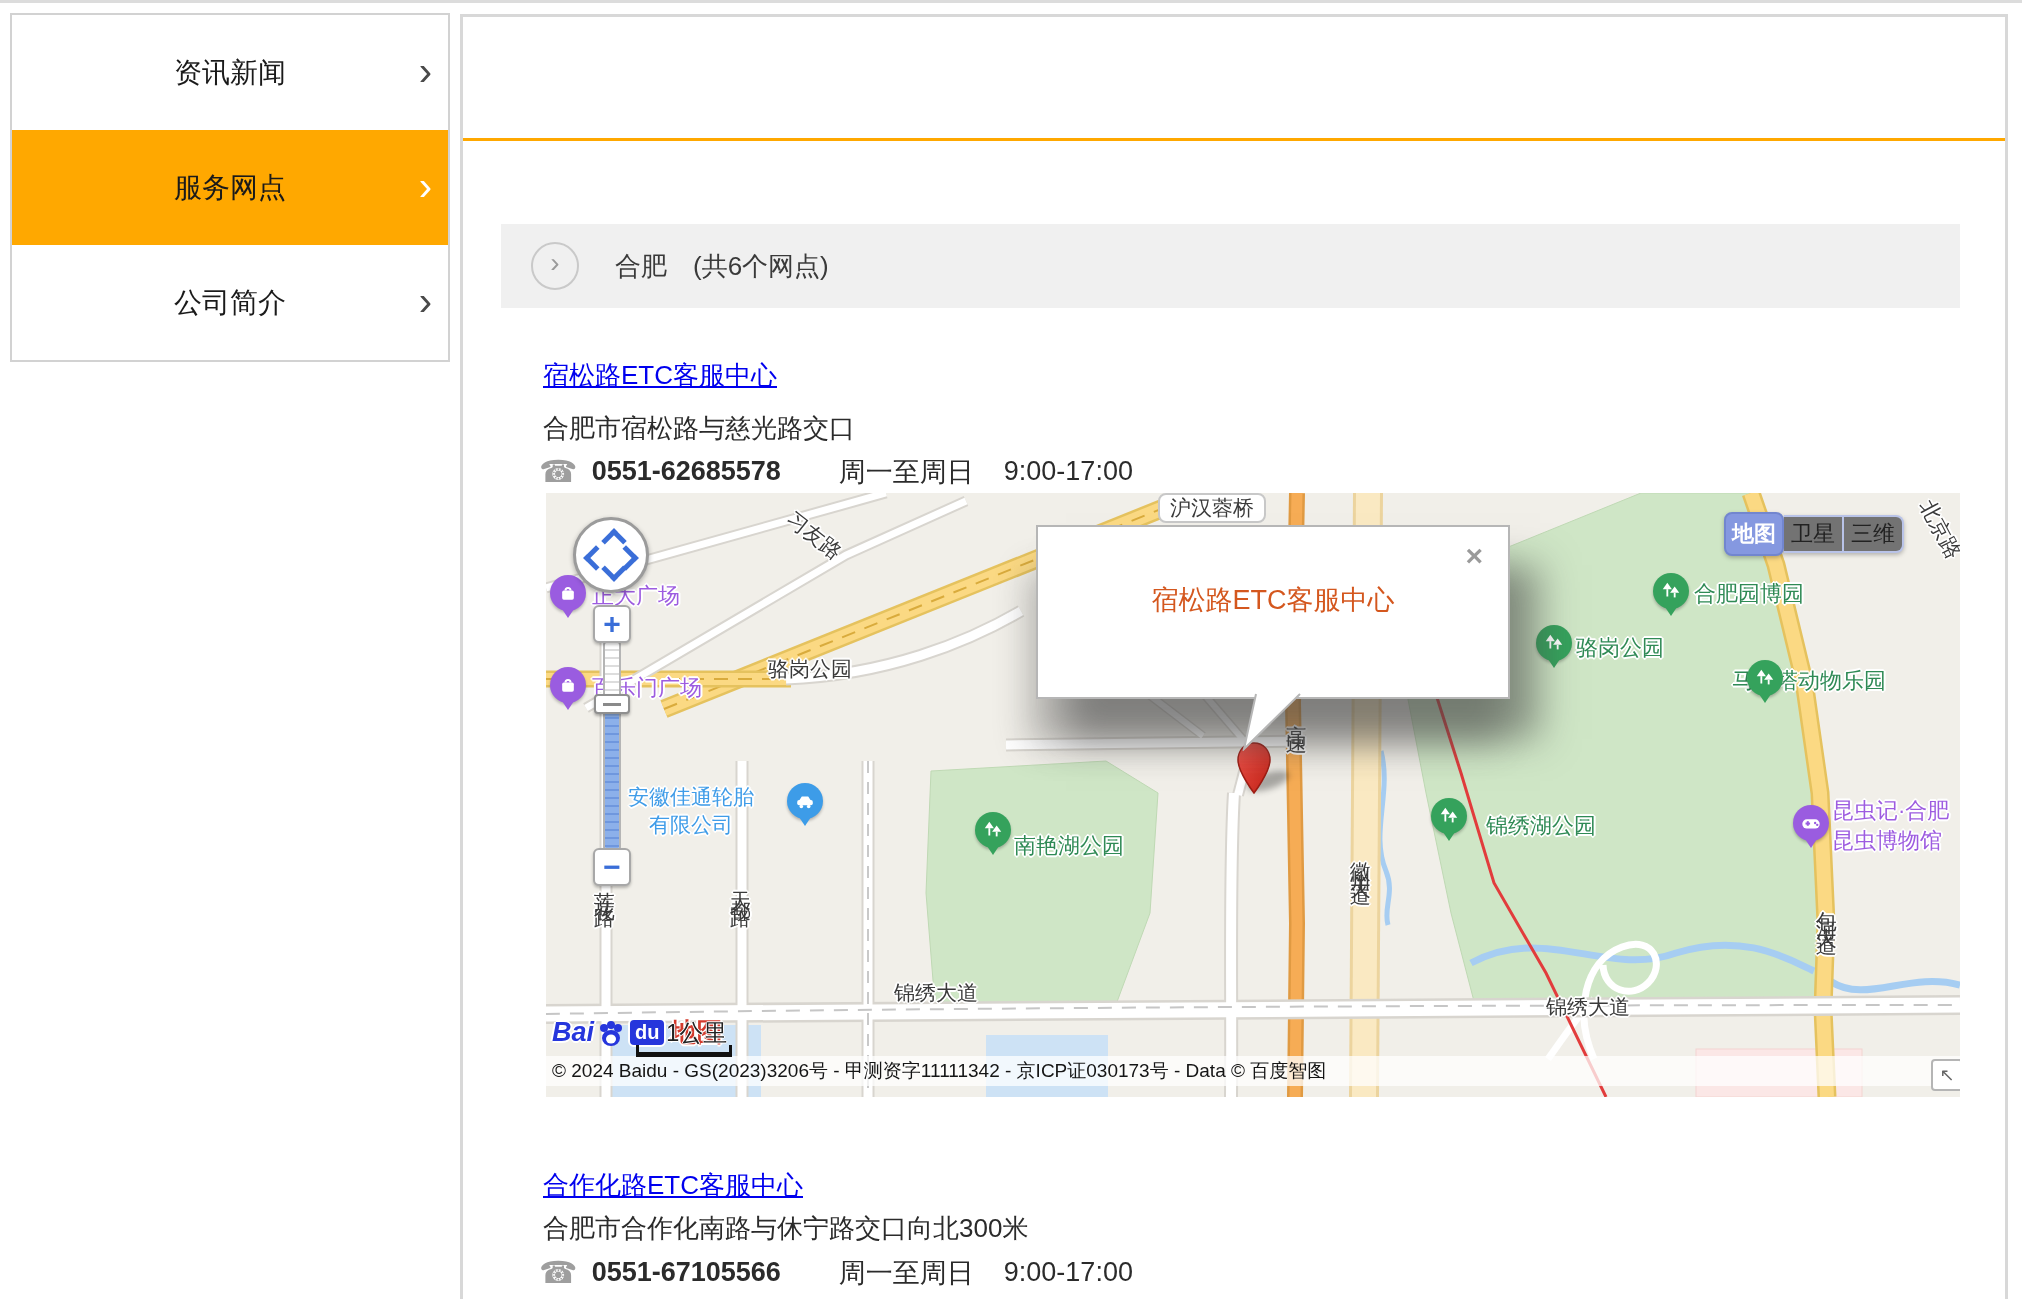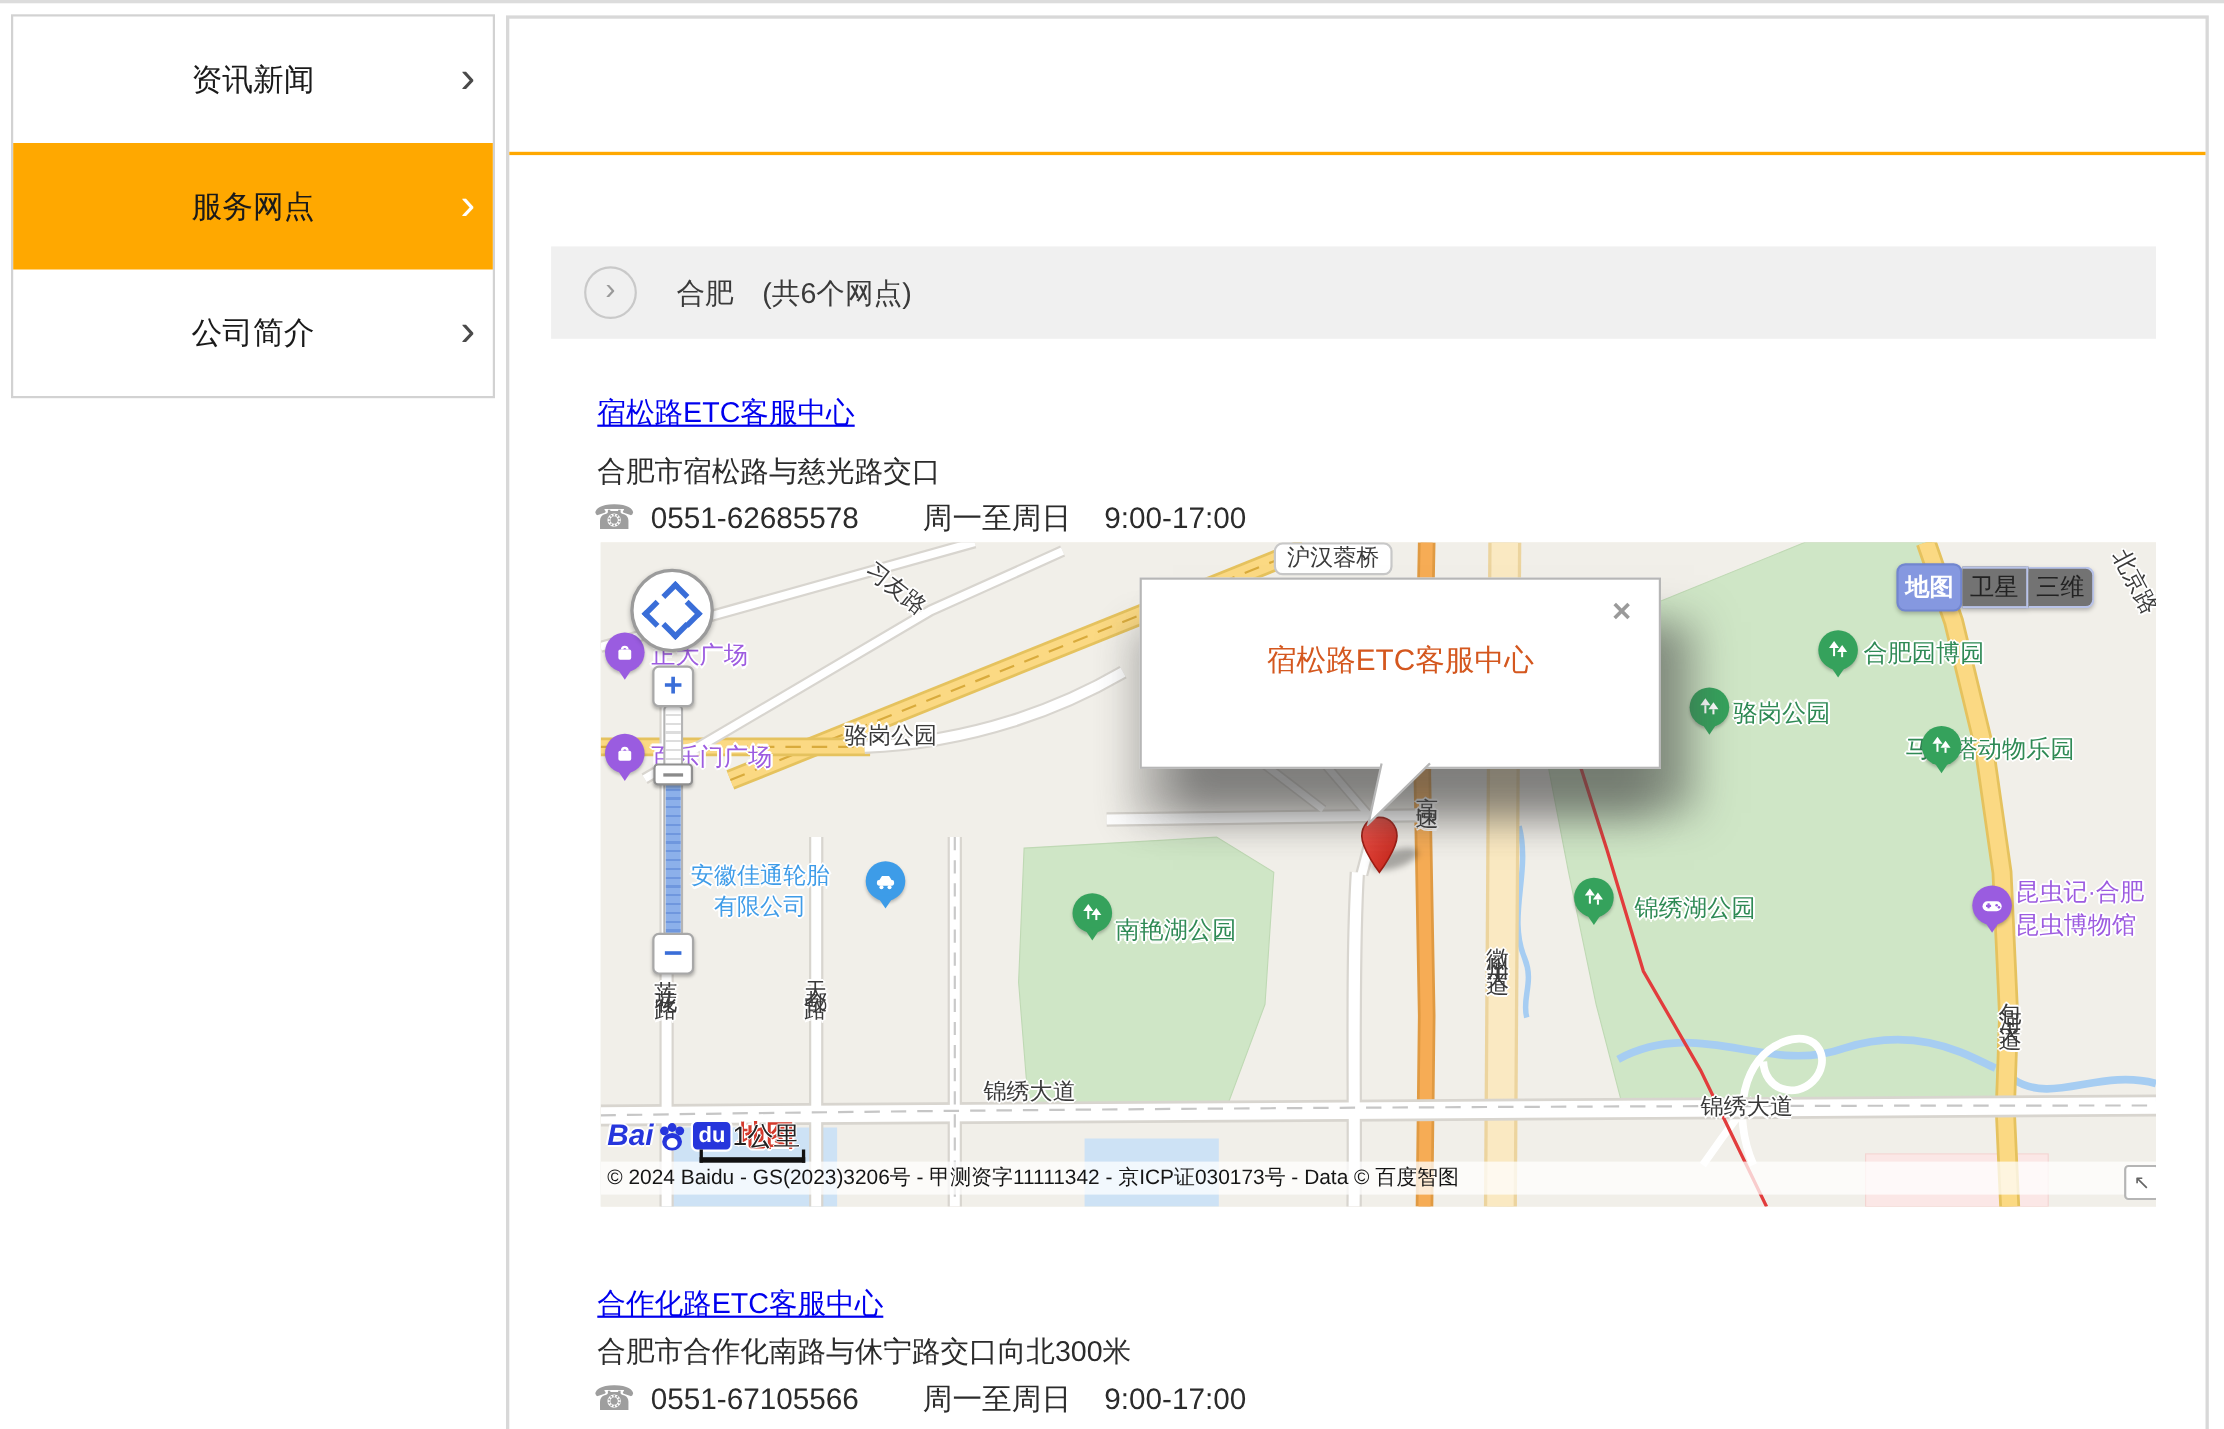--- a/index.html
+++ b/index.html
@@ -28,21 +28,21 @@
   #seccircle{width:44px;height:44px;border:2px solid #c9c9c9;border-radius:50%;margin-left:30px;
              display:flex;align-items:center;justify-content:center;cursor:pointer;background:#f0f0f0;}
   #seccircle span{font-size:28px;color:#9a9a9a;line-height:1;transform:translateY(-3px);}
   #seccity{font-size:26px;color:#3a3a3a;margin-left:36px;}
   #seccount{font-size:26px;color:#3a3a3a;margin-left:26px;}
 
   .loc-link{position:absolute;left:80px;font-size:26px;color:#0000ee;text-decoration:underline;cursor:pointer;white-space:nowrap;}
   .loc-addr{position:absolute;left:80px;font-size:26px;color:#2b2b2b;white-space:nowrap;}
   .loc-phone{position:absolute;left:76px;font-size:27px;color:#2b2b2b;display:flex;align-items:center;white-space:nowrap;}
   .loc-phone .ph-ico{font-size:31px;color:#9e9e9e;margin-right:14px;}
-  .loc-phone .ph-num{margin-right:58px;}
+  .loc-phone .ph-num{margin-right:58px;font-weight:bold;}
   .loc-phone .ph-days{margin-right:30px;}
 
   
   #map{position:absolute;left:83px;top:476px;width:1414px;height:604px;overflow:hidden;background:#f1efe9;}
   #map svg.base{position:absolute;left:0;top:0;z-index:1;}
   #maplabels{position:absolute;left:0;top:0;width:100%;height:100%;z-index:5;pointer-events:none;}
   .mlbl{position:absolute;font-size:21px;color:#3a3a3a;white-space:nowrap;line-height:1.35;
         text-shadow:2px 0 0 #fff,-2px 0 0 #fff,0 2px 0 #fff,0 -2px 0 #fff,1px 1px #fff,-1px -1px #fff,1px -1px #fff,-1px 1px #fff;}
   .mlbl.park{color:#2f8a55;font-size:22px;}
   .mlbl.purple{color:#9d5ce0;font-size:22px;}

